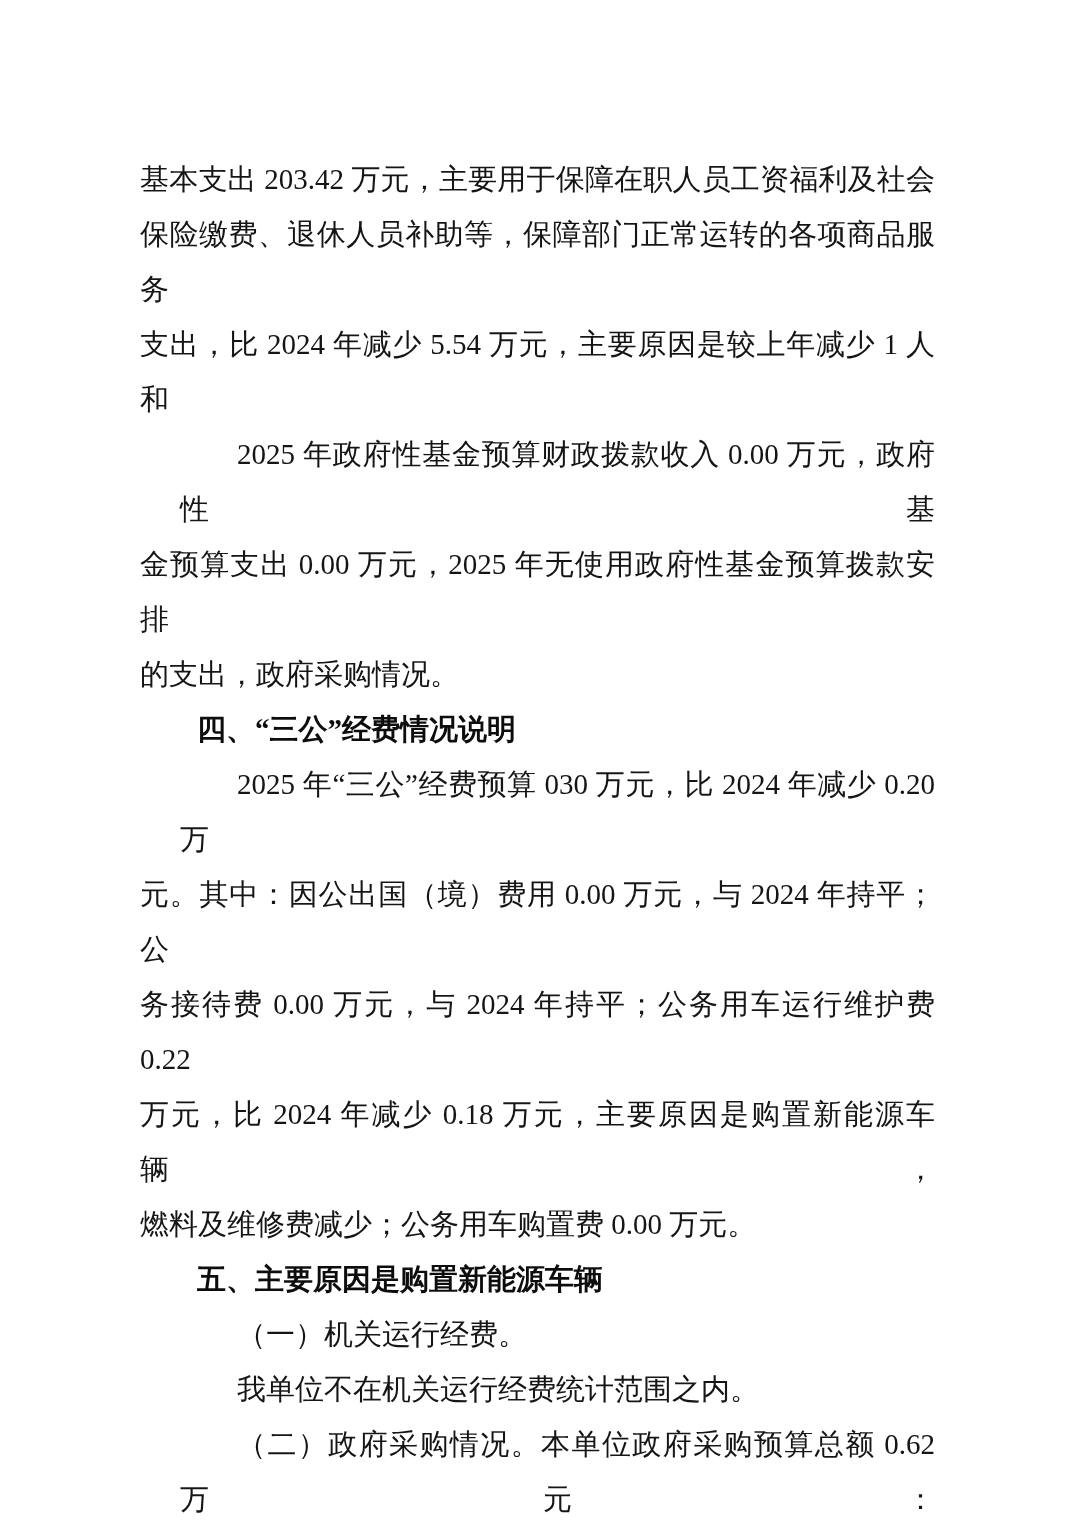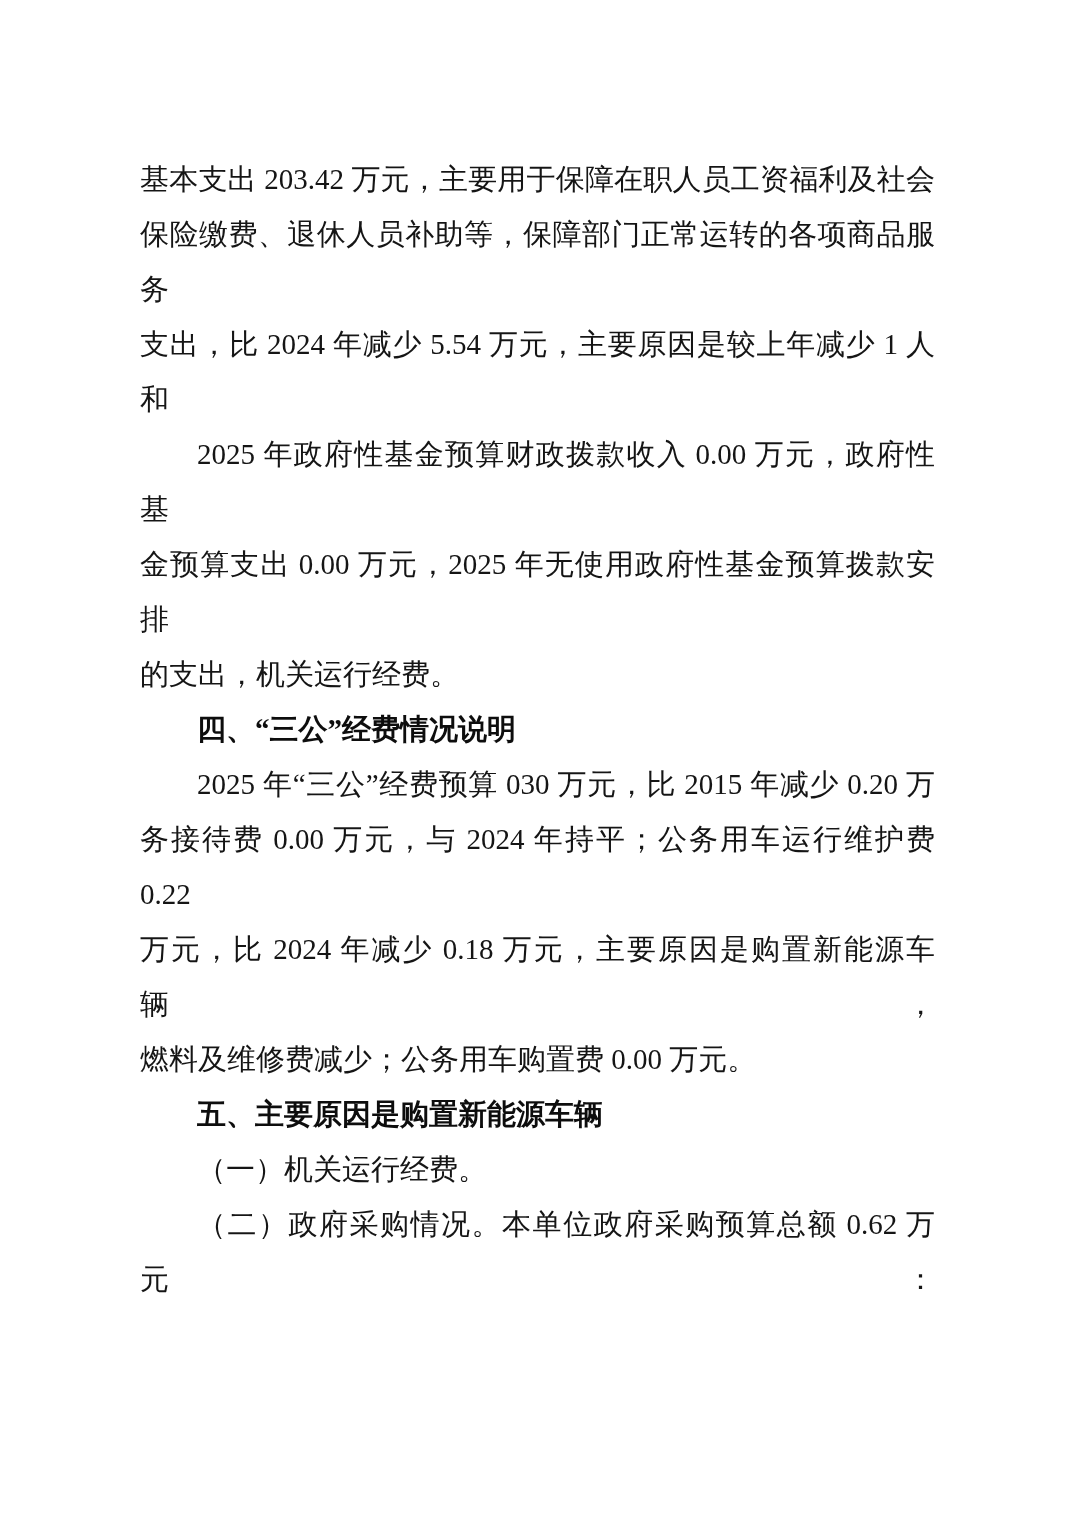--- a/index.html
+++ b/index.html
@@ -28,21 +28,21 @@
     line-height: 55px;
     white-space: normal;
   }
   
   .line.fill {
     text-align: justify;
     text-align-last: justify;
     text-justify: inter-character;
   }
   
-  .line.indent { text-indent: 57px; }
+  .line.indent { text-indent: 57px; margin-left: 40px; }
   .heading {
     font-family: Liberation Serif, serif;
     font-weight: 700;
     font-size: 29px;
     line-height: 55px;
     text-indent: 57px;
     color: #0d0d0d;
   }
 </style>
 </head>
@@ -51,31 +51,35 @@
 <div class="page">
   <div id="content">
       <div class="para">
         <div class="line fill">基本支出 203.42 万元，主要用于保障在职人员工资福利及社会</div>
         <div class="line fill">保险缴费、退休人员补助等，保障部门正常运转的各项商品服务</div>
         <div class="line fill">支出，比 2024 年减少 5.54 万元，主要原因是较上年减少 1 人和</div>
       </div>
       <div class="para">
         <div class="line fill indent">2025 年政府性基金预算财政拨款收入 0.00 万元，政府性基</div>
         <div class="line fill">金预算支出 0.00 万元，2025 年无使用政府性基金预算拨款安排</div>
-        <div class="line">的支出，机关运行经费。</div>
+        <div class="line">的支出，政府采购情况。</div>
       </div>
       <div class="heading">四、“三公”经费情况说明</div>
       <div class="para">
-        <div class="line fill indent">2025 年“三公”经费预算 030 万元，比 2015 年减少 0.20 万</div>
+        <div class="line fill indent">2025 年“三公”经费预算 030 万元，比 2024 年减少 0.20 万</div>
+        <div class="line fill">元。其中：因公出国（境）费用 0.00 万元，与 2024 年持平；公</div>
         <div class="line fill">务接待费 0.00 万元，与 2024 年持平；公务用车运行维护费 0.22</div>
         <div class="line fill">万元，比 2024 年减少 0.18 万元，主要原因是购置新能源车辆，</div>
         <div class="line">燃料及维修费减少；公务用车购置费 0.00 万元。</div>
       </div>
       <div class="heading">五、主要原因是购置新能源车辆</div>
       <div class="para">
         <div class="line indent">（一）机关运行经费。</div>
       </div>
       <div class="para">
+        <div class="line indent">我单位不在机关运行经费统计范围之内。</div>
+      </div>
+      <div class="para">
         <div class="line fill indent">（二）政府采购情况。本单位政府采购预算总额 0.62 万元：</div>
       </div>
     </div>
 
 </div>
 
 </body></html>

